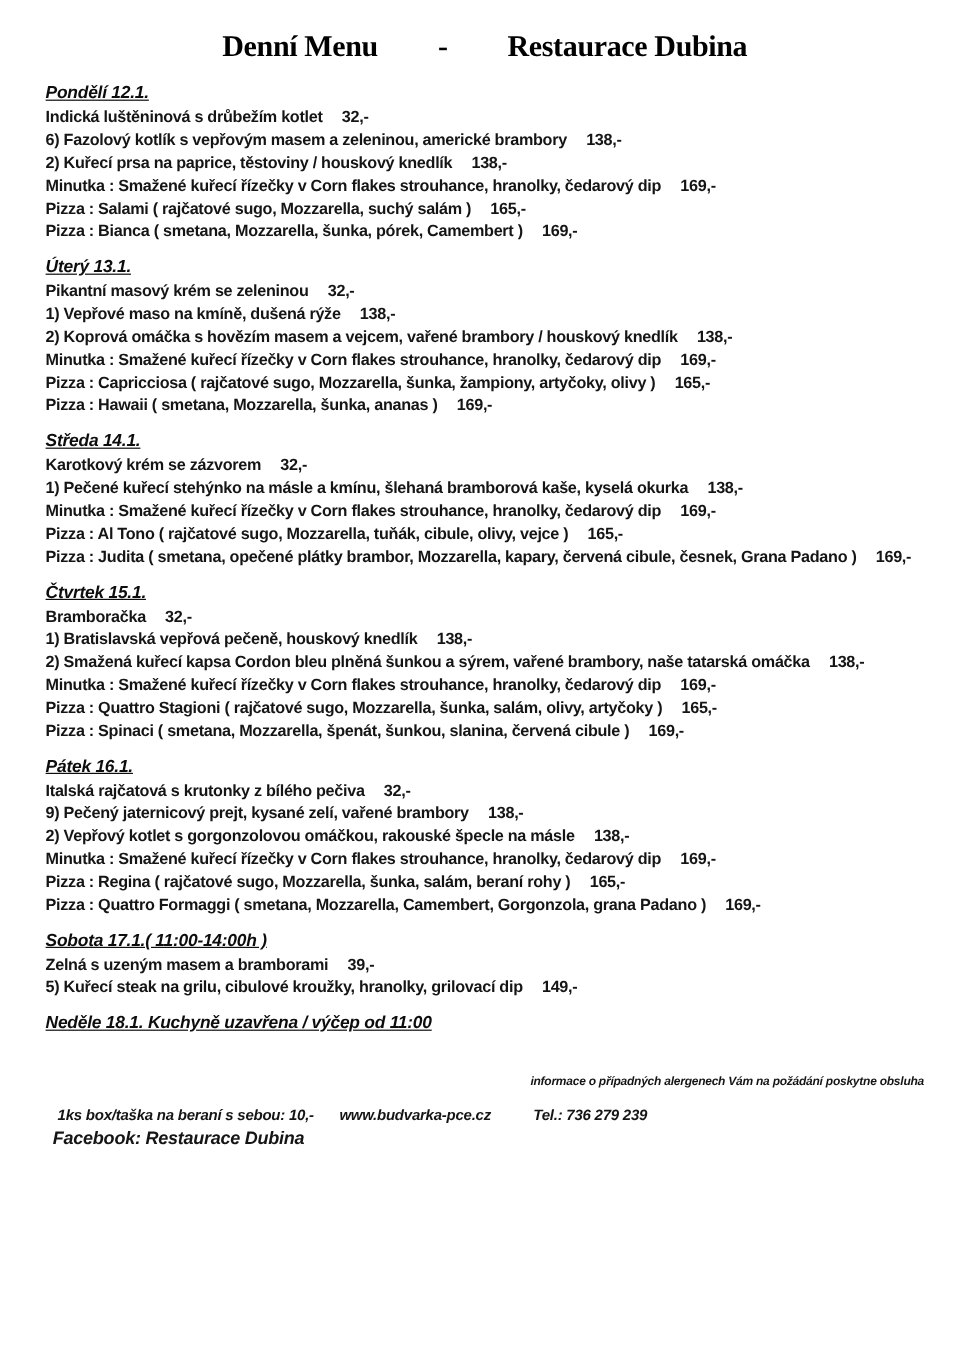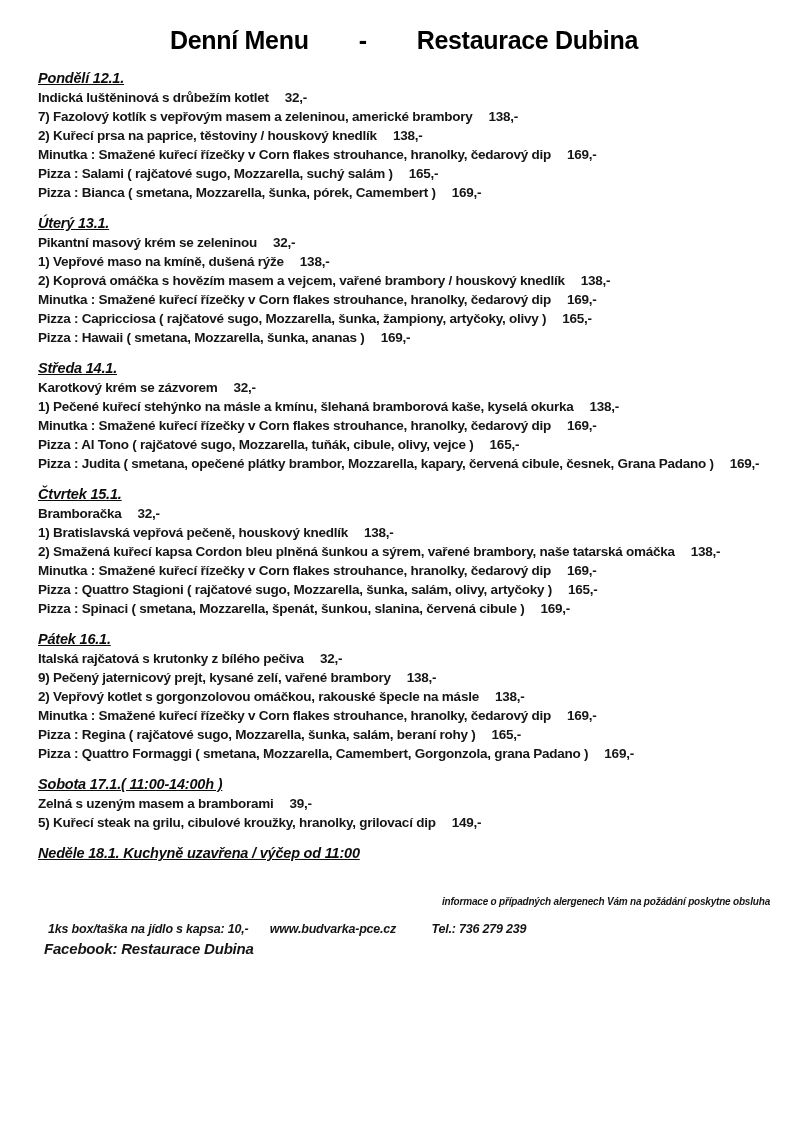--- a/index.html
+++ b/index.html
@@ -21,20 +21,21 @@
   .title-row {
     display: flex;
     justify-content: center;
     align-items: baseline;
     gap: 50px;
     font-size: 25px;
     line-height: 30px;
     color: #000;
     letter-spacing: -0.3px;
     margin-bottom: 14px;
+    font-family: Liberation Serif, serif;
   }
   .day-section { margin-bottom: 12px; }
   .day-heading {
     font-size: 14.5px;
     line-height: 19px;
     font-style: italic;
     text-decoration: underline;
     letter-spacing: -0.2px;
     color: #0d0d0d;
   }
@@ -81,21 +82,21 @@
     <div class="title-row">
       <span>Denní Menu</span>
       <span>-</span>
       <span>Restaurace Dubina</span>
     </div>
 
     <div id="days">
         <section class="day-section">
           <div class="day-heading">Pondělí 12.1.</div>
           <div class="menu-row"><span>Indická luštěninová s drůbežím kotlet</span><span class="menu-price">32,-</span></div>
-          <div class="menu-row"><span>7) Fazolový kotlík s vepřovým masem a zeleninou, americké brambory</span><span class="menu-price">138,-</span></div>
+          <div class="menu-row"><span>6) Fazolový kotlík s vepřovým masem a zeleninou, americké brambory</span><span class="menu-price">138,-</span></div>
           <div class="menu-row"><span>2) Kuřecí prsa na paprice, těstoviny / houskový knedlík</span><span class="menu-price">138,-</span></div>
           <div class="menu-row"><span>Minutka : Smažené kuřecí řízečky v Corn flakes strouhance, hranolky, čedarový dip</span><span class="menu-price">169,-</span></div>
           <div class="menu-row"><span>Pizza : Salami ( rajčatové sugo, Mozzarella, suchý salám )</span><span class="menu-price">165,-</span></div>
           <div class="menu-row"><span>Pizza : Bianca ( smetana, Mozzarella, šunka, pórek, Camembert )</span><span class="menu-price">169,-</span></div>
         </section>
         <section class="day-section">
           <div class="day-heading">Úterý 13.1.</div>
           <div class="menu-row"><span>Pikantní masový krém se zeleninou</span><span class="menu-price">32,-</span></div>
           <div class="menu-row"><span>1) Vepřové maso na kmíně, dušená rýže</span><span class="menu-price">138,-</span></div>
           <div class="menu-row"><span>2) Koprová omáčka s hovězím masem a vejcem, vařené brambory / houskový knedlík</span><span class="menu-price">138,-</span></div>
@@ -135,21 +136,21 @@
           <div class="menu-row"><span>5) Kuřecí steak na grilu, cibulové kroužky, hranolky, grilovací dip</span><span class="menu-price">149,-</span></div>
         </section>
         <section class="day-section">
           <div class="day-heading">Neděle 18.1. Kuchyně uzavřena / výčep od 11:00</div>
         </section>
       </div>
 
     <div class="allergen">informace o případných alergenech Vám na požádání poskytne obsluha</div>
 
     <div class="contact-row">
-      <span>1ks box/taška na jídlo s kapsa: 10,-</span>
+      <span>1ks box/taška na beraní s sebou: 10,-</span>
       <span class="gap-sm">www.budvarka-pce.cz</span>
       <span class="gap-lg">Tel.: 736 279 239</span>
     </div>
 
     <div class="facebook-row">Facebook: Restaurace Dubina</div>
 
   </div>
 </div>
 
 </body></html>

